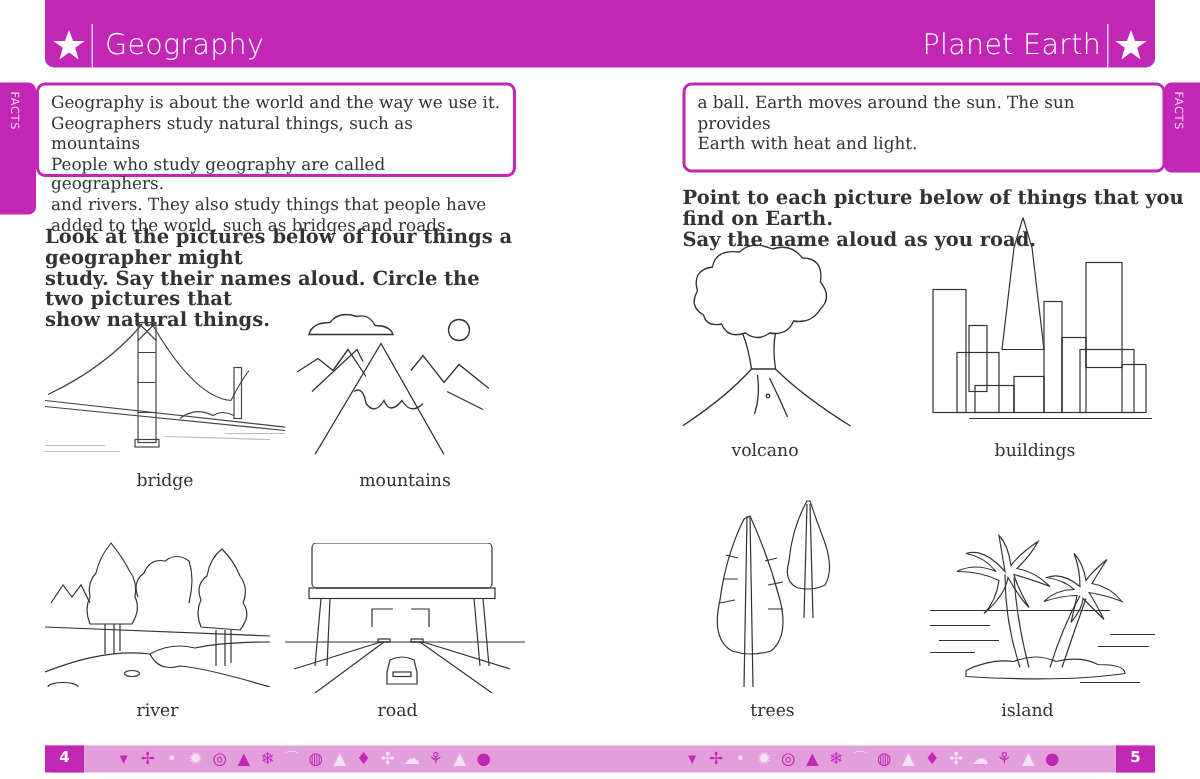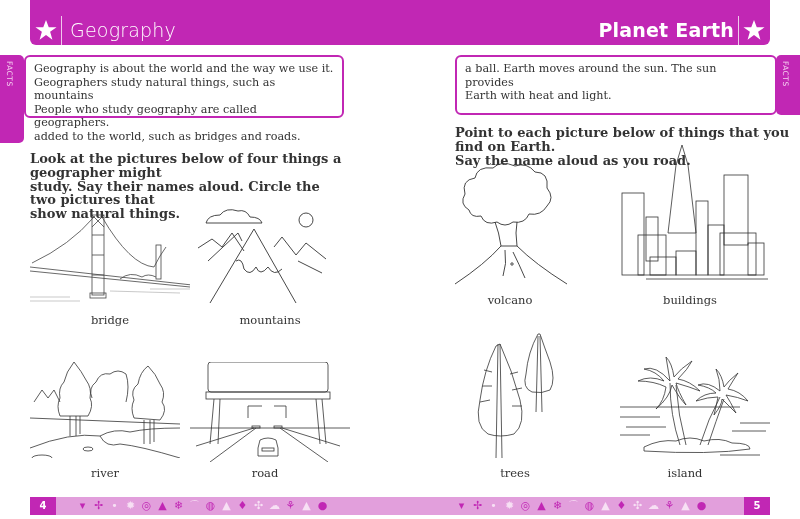--- a/index.html
+++ b/index.html
@@ -33,35 +33,36 @@
 
 <div class="header-band"></div>
 <div class="hdr-star" style="left:35px;">
   <svg viewBox="0 0 24 24">
       <polygon points="12,1 15,9 23.5,9 16.5,14 19,22.5 12,17.5 5,22.5 7.5,14 0.5,9 9,9" fill="#ffffff"></polygon>
     </svg>
 </div>
 <div class="hdr-divider" style="left:61px;"></div>
 <div class="hdr-title" style="left:70px;">Geography</div>
 
-<div class="hdr-title" style="right:66px;font-weight:bold;">Planet Earth</div>
+<div class="hdr-title" style="right:66px;">Planet Earth</div>
 <div class="hdr-divider" style="left:738px;"></div>
 <div class="hdr-star" style="left:743px;">
   <svg viewBox="0 0 24 24">
       <polygon points="12,1 15,9 23.5,9 16.5,14 19,22.5 12,17.5 5,22.5 7.5,14 0.5,9 9,9" fill="#ffffff"></polygon>
     </svg>
 </div>
 
 <div class="facts-tab" style="left:0; top:55px; height:88px; border-radius:0 5px 5px 0;">
   <span>FACTS</span>
 </div>
 <div class="facts-box" style="left:24px; top:55px; width:320px; height:63px;">
   <div>Geography is about the world and the way we use it.</div>
   <div>Geographers study natural things, such as mountains</div>
   <div>People who study geography are called geographers.</div>
+  <div>and rivers. They also study things that people have</div>
   <div>added to the world, such as bridges and roads.</div>
 </div>
 
 <div class="instr" style="left:30px; top:152px; width:320px;">
   <div>Look at the pictures below of four things a geographer might</div>
   <div>study. Say their names aloud. Circle the two pictures that</div>
   <div>show natural things.</div>
 </div>
 
 <div class="pic" style="left:30px; top:205px;">

